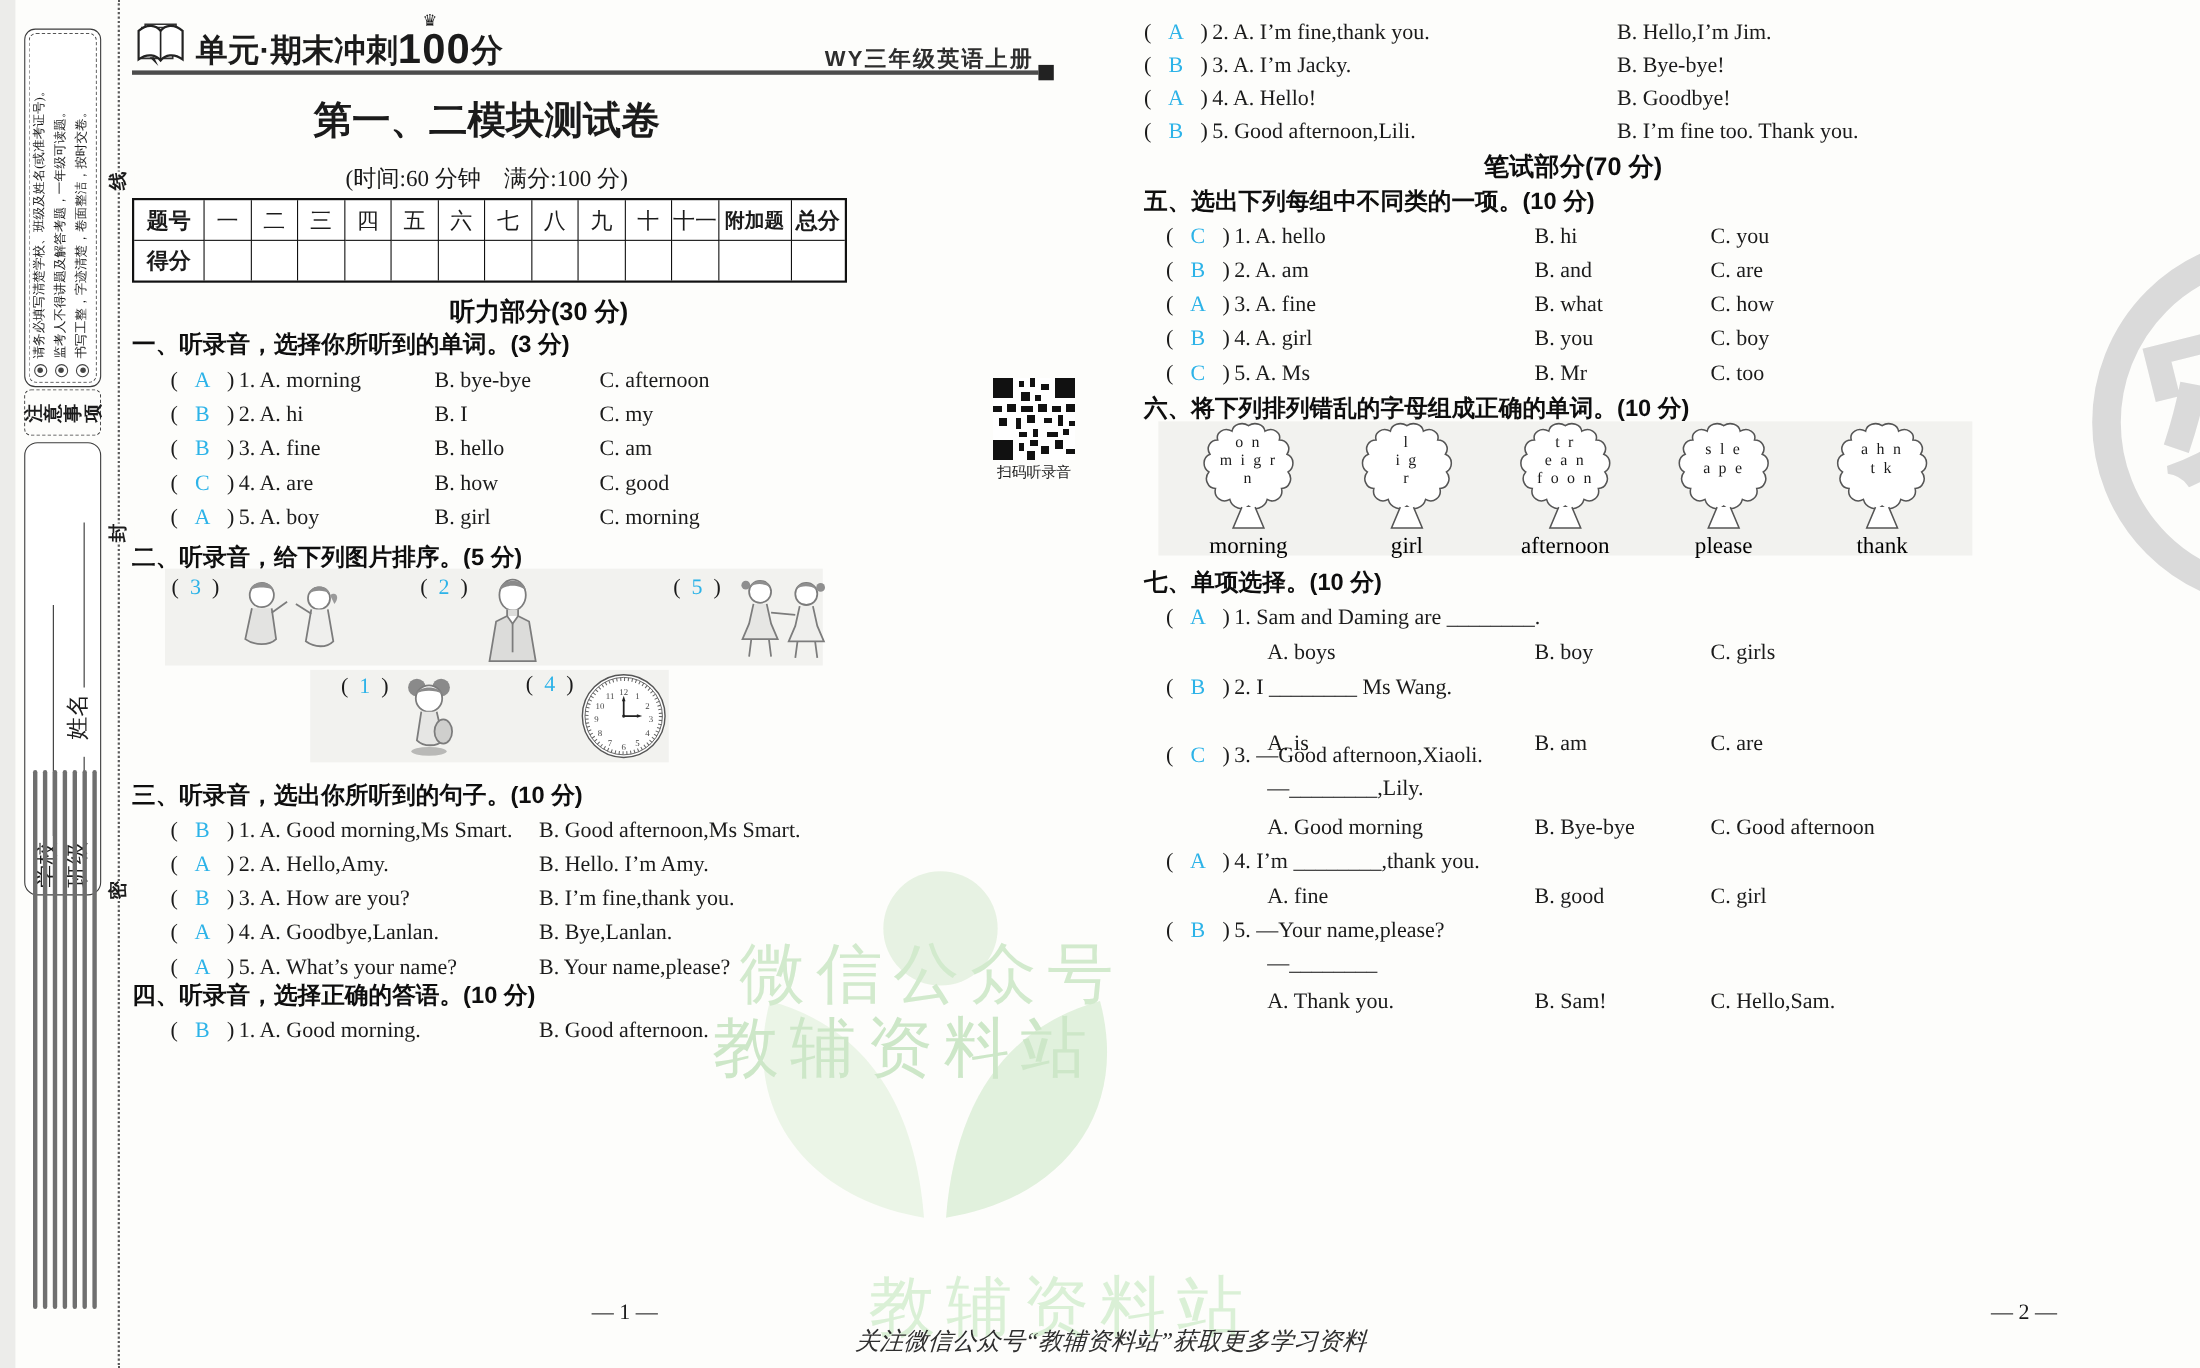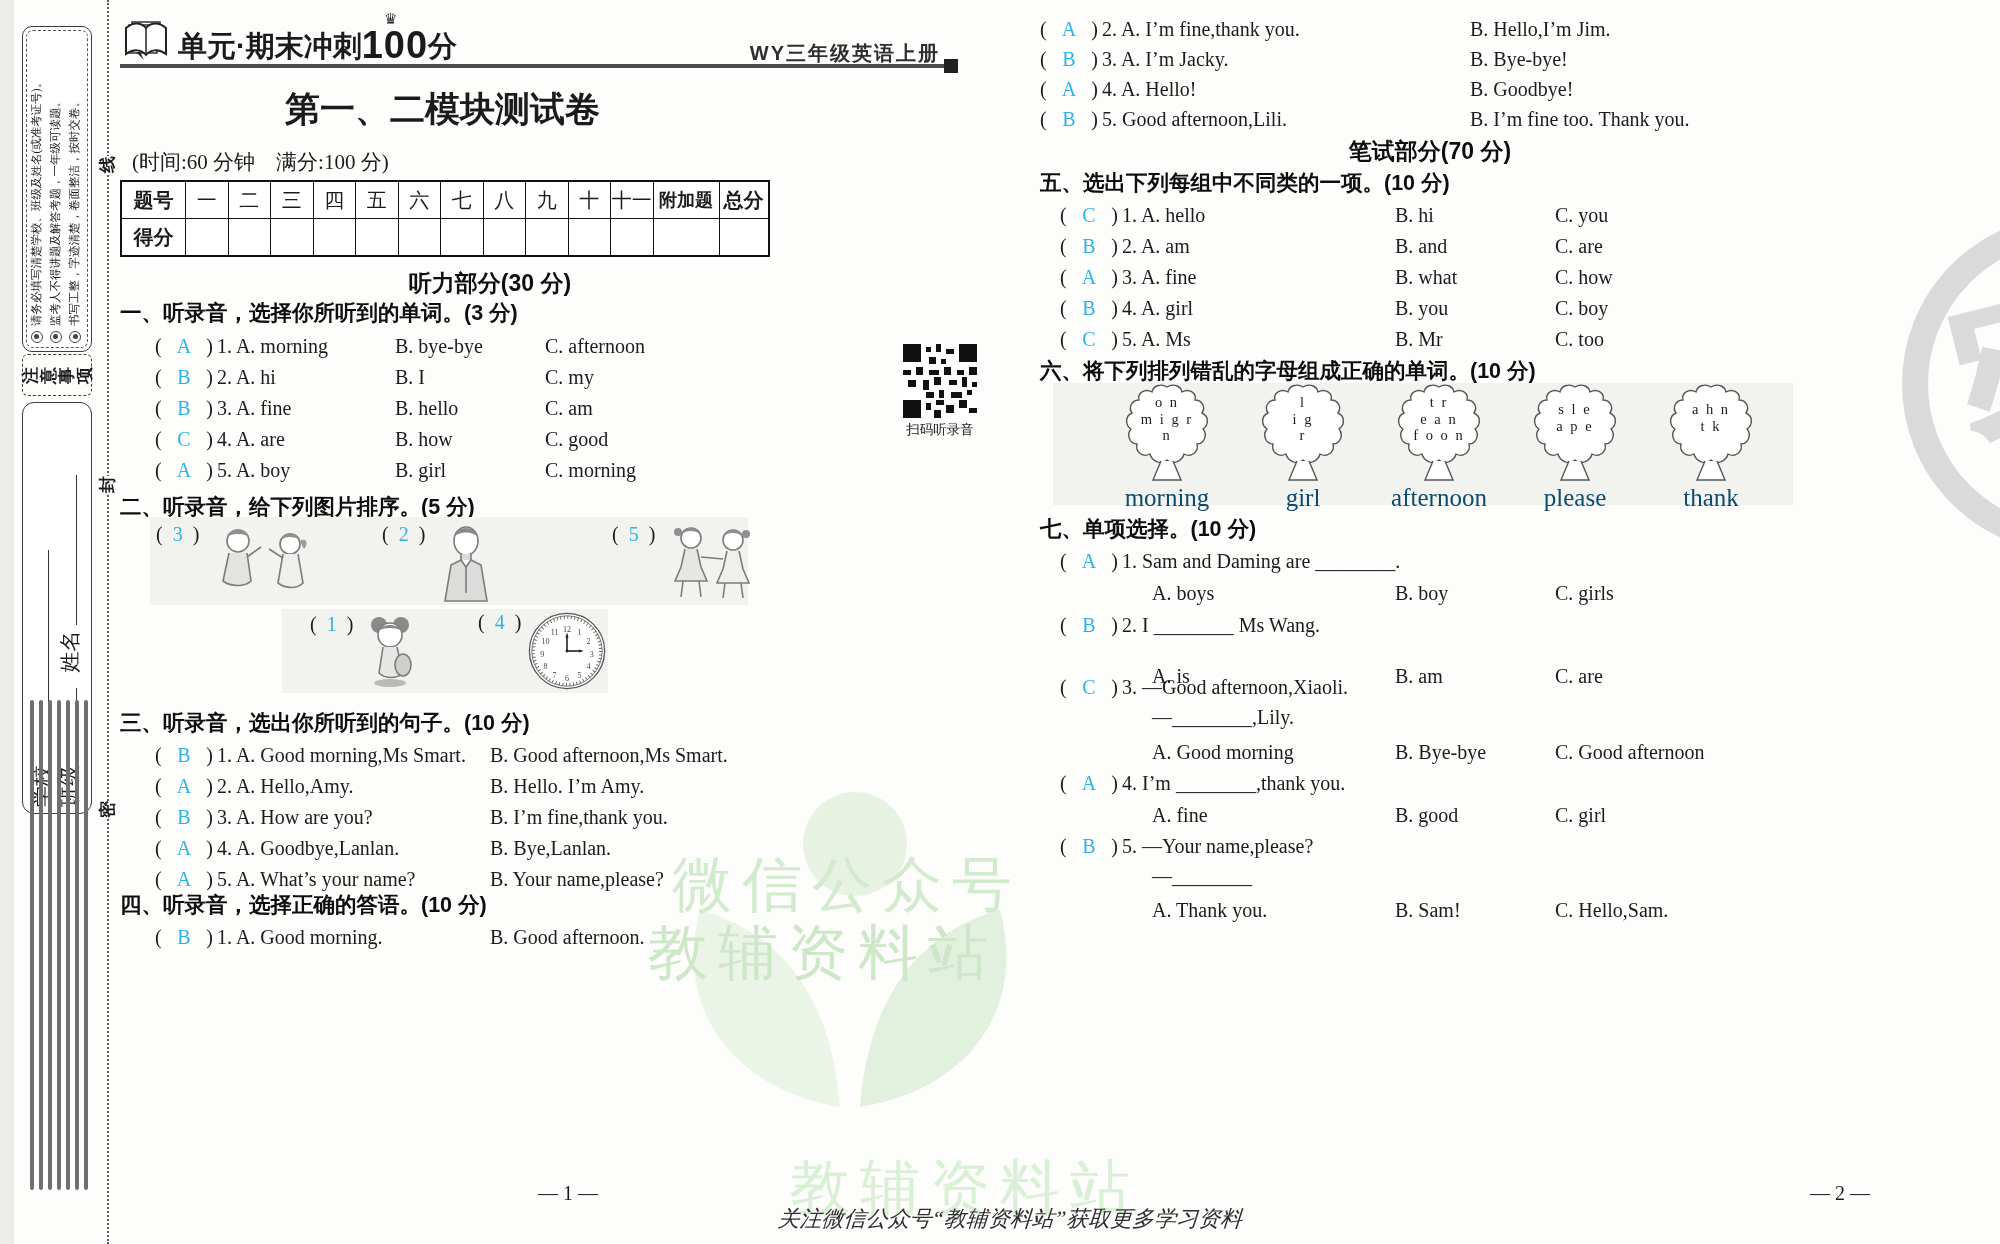--- a/index.html
+++ b/index.html
@@ -44,21 +44,21 @@
   .mk::after{content:"";position:absolute;inset:2.5px;background:#444;border-radius:50%}
   .fieldline{font-size:21px;line-height:28px;white-space:nowrap}
   .ul{display:inline-block;border-bottom:1.5px solid #333;height:0.9em}
   .rchar{display:inline-block;transform:rotate(-90deg);font-weight:bold}
   .sealchar{display:inline-block;transform:rotate(-90deg);font-size:17px;font-weight:bold;
             background:#fdfdfb;padding:3px 0}
   
   .tree{width:136px;position:relative;text-align:center}
   .tree svg{display:block;margin:0 auto}
   .letters{position:absolute;top:11px;left:0;right:26px;font-size:14.5px;line-height:16.5px;letter-spacing:2px}
-  .ansr{color:#0c4a6e;font-size:25px;margin-top:1px}
+  .ansr{color:#000000;font-size:21px;margin-top:1px}
   
   .wm{font-family:"Liberation Sans",sans-serif;font-weight:normal;font-size:60px;
       letter-spacing:10px;white-space:nowrap}
   .stamp{border:26px solid #dadada;border-radius:50%;display:flex;align-items:center;justify-content:center}
   .stamp span{font-family:"Liberation Sans",sans-serif;font-weight:bold;font-size:232px;
               color:#dadada;transform:rotate(-14deg)}
   .footer-note{font-style:italic;font-size:22px;color:#2e2e2e;text-align:center;white-space:nowrap;
                transform:skewX(-4deg)}
   .pagenum{font-size:20px;text-align:center}
   svg{overflow:visible}
@@ -150,21 +150,21 @@
 </div>
 <div class="abs sans" style="left:178px;top:22px;font-weight:bold;font-size:29px;white-space:nowrap">
   <span>单元·期末冲刺</span><span style="font-size:38px;letter-spacing:1px;position:relative;top:2px">100</span><span>分</span>
   <span style="position:absolute;left:206px;top:-12px;font-size:15px">♛</span>
 </div>
 <div class="abs sans" style="left:700px;top:40px;width:240px;text-align:right;font-size:20px;font-weight:600;letter-spacing:2px;color:#2e2e2e">WY三年级英语上册</div>
 <div class="abs" style="left:120px;top:64px;width:824px;height:4px;background:#4c4c4c"></div>
 <div class="abs" style="left:944px;top:59px;width:14px;height:14px;background:#222"></div>
 
 <div class="abs" style="left:120px;top:86px;width:645px;text-align:center;font-size:35px;font-weight:bold">第一、二模块测试卷</div>
-<div class="abs" style="left:132px;top:148px;width:645px;text-align:left;font-size:21px">(时间:60 分钟　满分:100 分)</div>
+<div class="abs" style="left:120px;top:148px;width:645px;text-align:center;font-size:21px">(时间:60 分钟　满分:100 分)</div>
 
 <div class="abs score-table" style="left:120px;top:180px">
   <div class="st-label">题号</div>
   <div>一</div>
   <div>二</div>
   <div>三</div>
   <div>四</div>
   <div>五</div>
   <div>六</div>
   <div>七</div>
@@ -483,21 +483,21 @@
 <div class="abs q-row g5" style="left:1060px;top:326px">
   <span class="qans">
       <span class="al">C</span>
     </span>
   <span>5. A. Ms</span>
   <span>B. Mr</span>
   <span>C. too</span>
 </div>
 
 <div class="abs sec-title" style="left:1040px;top:358px">六、将下列排列错乱的字母组成正确的单词。(10 分)</div>
-<div class="abs panel" style="left:1053px;top:383px;width:740px;height:122px;display:flex;justify-content:flex-end;padding:0 14px;box-sizing:border-box">
+<div class="abs panel" style="left:1053px;top:383px;width:740px;height:122px;display:flex;justify-content:space-between;padding:0 14px;box-sizing:border-box">
   <div class="tree">
     <svg width="110" height="100" viewBox="0 0 110 100">
       <g transform="translate(13,0)" stroke="#555" stroke-width="1.4" fill="#fff">
         <path d="M42,4 C48,0 56,3 57,9 C64,5 72,10 70,17 C77,17 81,24 77,30 C84,33 84,42 78,46 C83,52 79,61 72,61 C74,69 66,75 59,71 C57,79 47,82 42,77 C37,82 27,79 25,71 C18,75 10,69 12,61 C5,61 1,52 6,46 C0,42 0,33 7,30 C3,24 7,17 14,17 C12,10 20,5 27,9 C28,3 36,0 42,4 Z"></path>
         <path d="M36,78 L28,97 L56,97 L48,78"></path>
       </g>
     </svg>
     <div class="letters" style="right:0">
       <div>o n</div>
       <div>m i g r</div>

